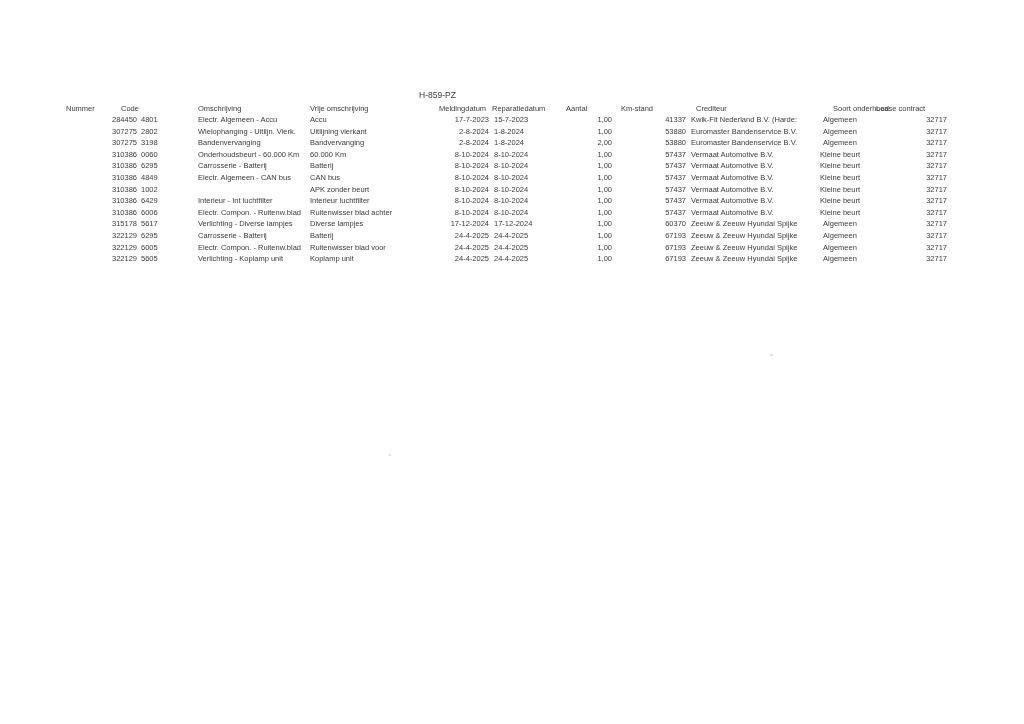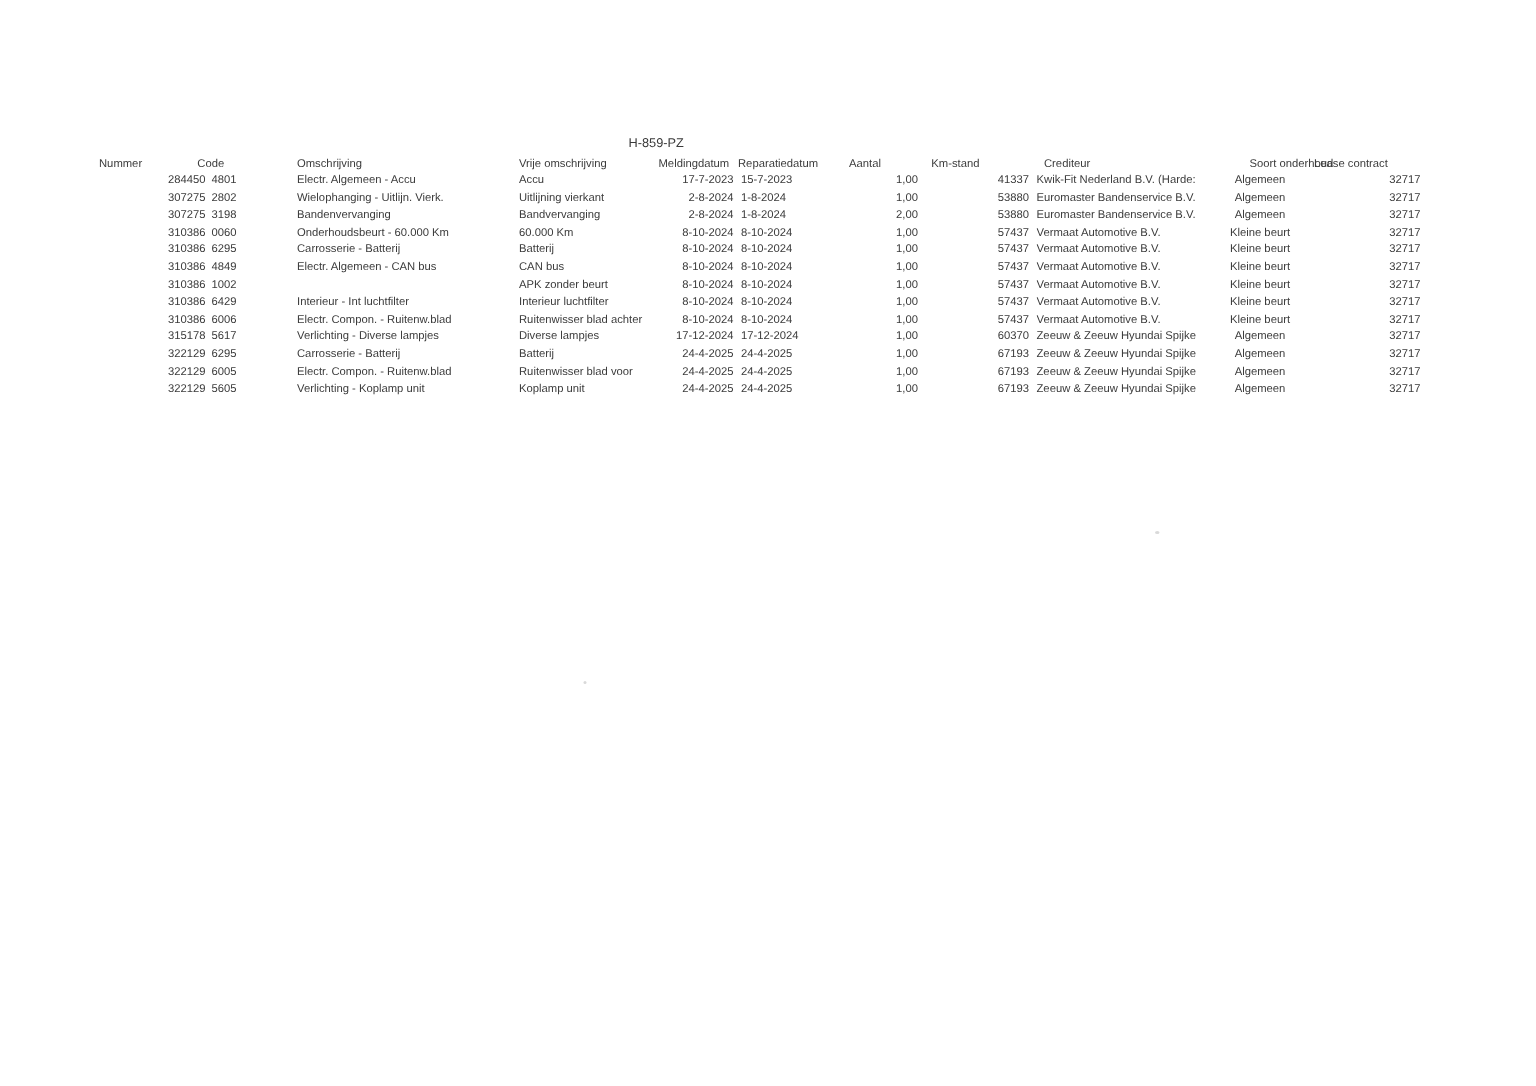--- a/index.html
+++ b/index.html
@@ -54,32 +54,32 @@
     top: 0;
     white-space: nowrap;
     overflow: hidden;
     line-height: 11px;
   }
   .thead { height: 11px; }
   
   .c-nummer { left: 80px;  width: 57px;  text-align: right; }
   .c-code   { left: 141px; width: 36px;  text-align: left; }
   .c-oms    { left: 198px; width: 110px; text-align: left; }
-  .c-vrije  { left: 310px; width: 106px; text-align: left; margin-left: 36px; }
+  .c-vrije  { left: 310px; width: 106px; text-align: left; }
   .c-meld   { left: 419px; width: 70px;  text-align: right; }
   .c-rep    { left: 494px; width: 70px;  text-align: left; }
   .c-aantal { left: 566px; width: 46px;  text-align: right; }
   .c-km     { left: 614px; width: 39px;  text-align: right; }
   .c-crednr { left: 646px; width: 40px;  text-align: right; }
   .c-cred   { left: 691px; width: 113px; text-align: left; }
   .c-soort  { left: 806px; width: 68px;  text-align: center; }
   .c-lease  { left: 876px; width: 71px;  text-align: right; }
   
   .h-nummer { left: 66px;  width: 60px;  text-align: left; }
-  .h-code   { left: 121px; width: 39px;  text-align: center; }
+  .h-code   { left: 121px; width: 39px;  text-align: left; }
   .h-rep    { left: 492px; width: 72px;  text-align: left; }
   .h-aantal { left: 566px; width: 46px;  text-align: left; }
   .h-cred   { left: 696px; width: 108px; text-align: left; }
   .h-soort  { left: 833px; width: 71px;  text-align: left; }
   .h-lease  { left: 876px; width: 71px;  text-align: left; }
   .speck {
     position: absolute;
     background: #d9d9d9;
     border-radius: 50%;
   }

